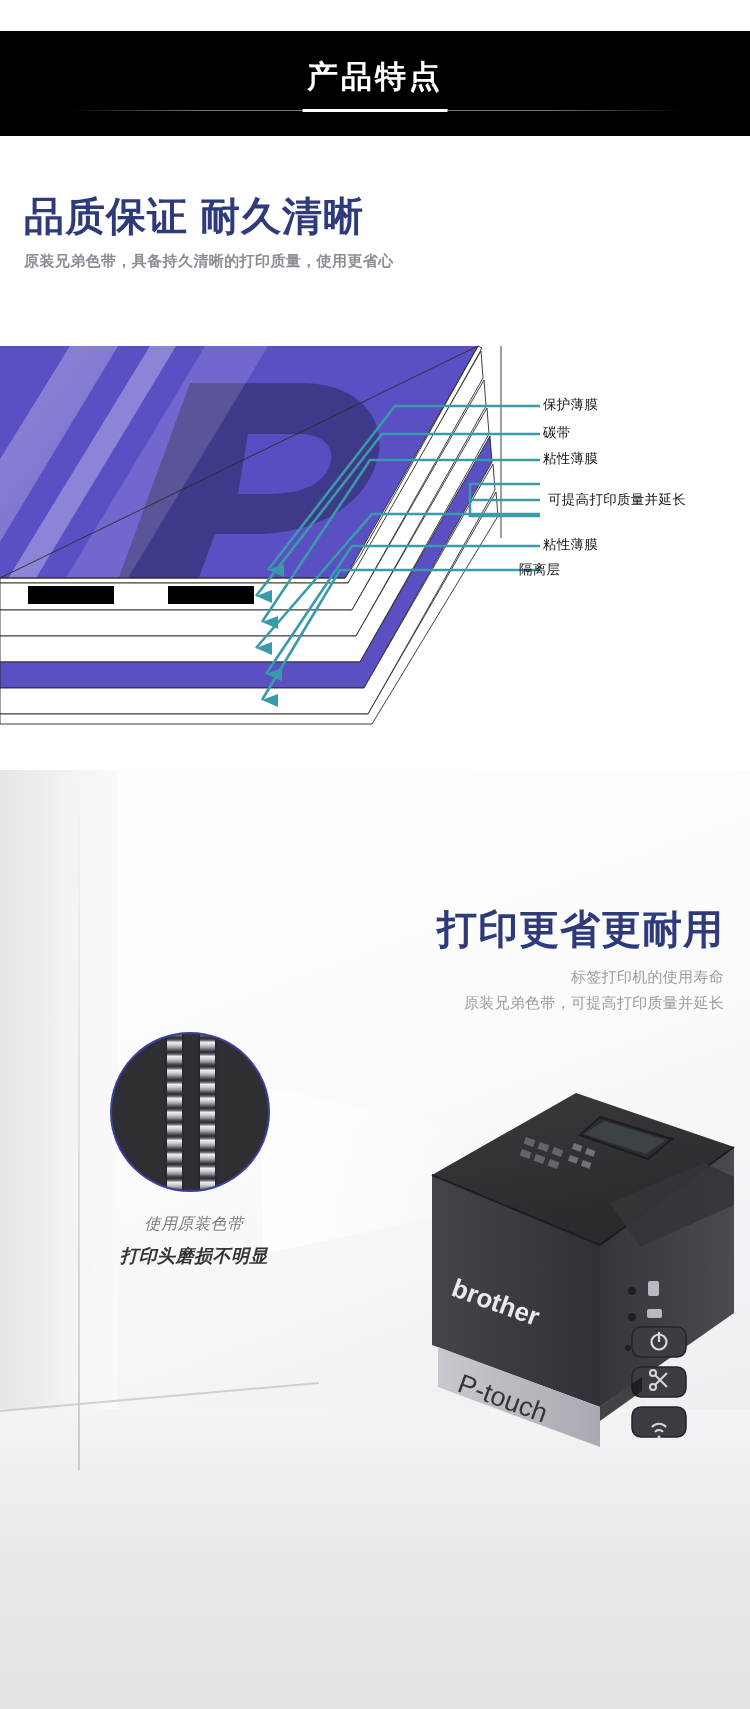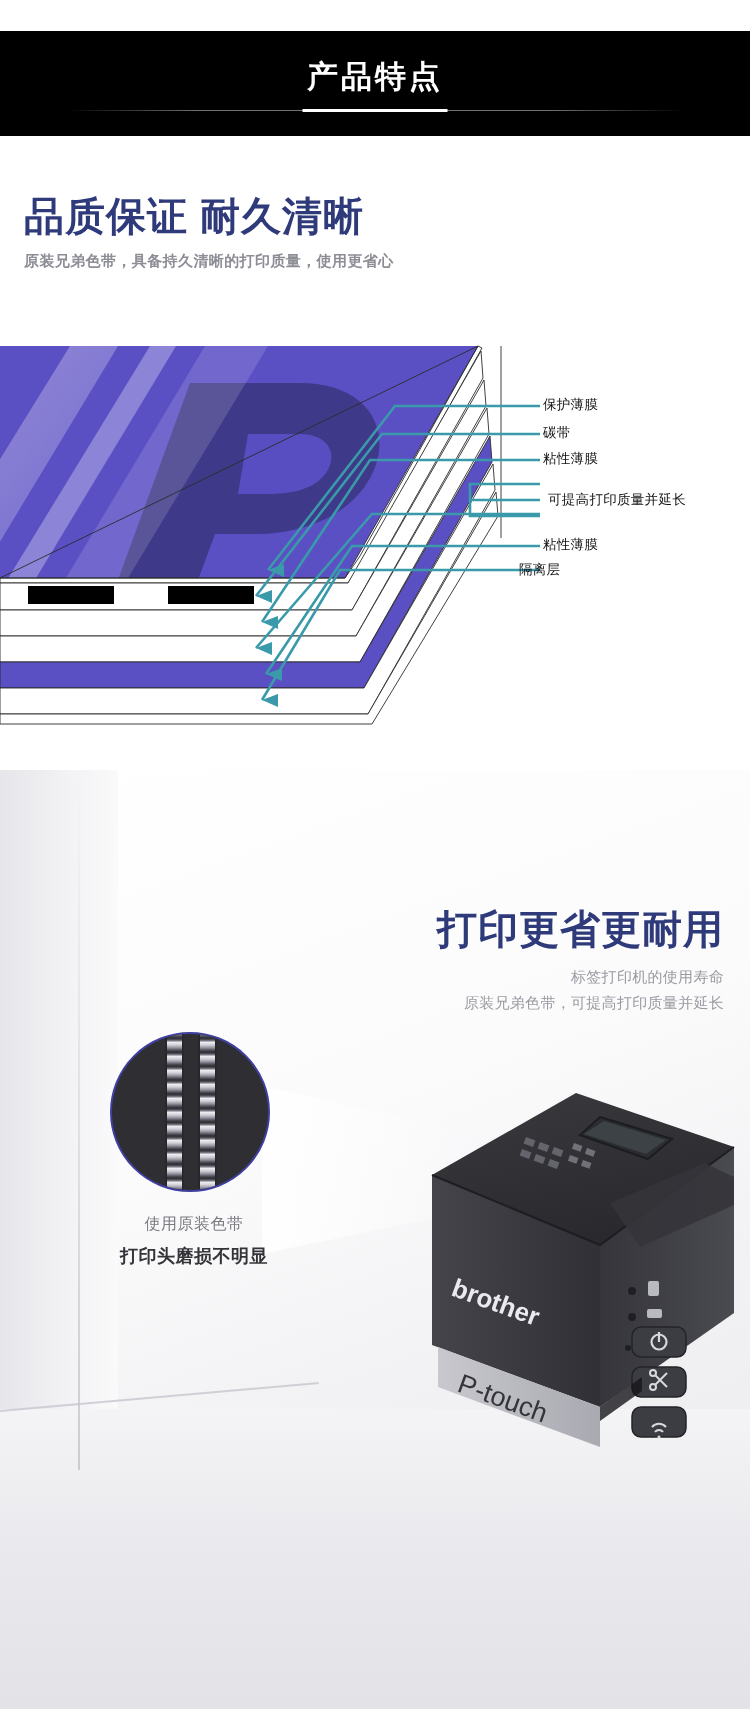--- a/index.html
+++ b/index.html
@@ -94,21 +94,21 @@
     box-shadow:0 0 3px rgba(0,0,0,.5);
   }
   .mag .s1 { left:55px; }
   .mag .s2 { left:88px; }
   .mag-beam {
     position:absolute; left:262px; top:1070px; width:250px; height:200px;
     background:linear-gradient(to right,rgba(255,255,255,.92),rgba(245,245,248,.35));
     clip-path:polygon(0 8%,100% 36%,100% 66%,0 92%);
   }
 
-  .cap { position:absolute; left:64px; top:1214px; width:260px; text-align:center; }
+  .cap { position:absolute; left:64px; top:1214px; width:260px; text-align:center;font-style:italic; }
   .cap-1 { font-size:16px; color:#7b7b84; letter-spacing:.5px; }
   .cap-2 { margin-top:9px; font-size:18px; font-weight:bold; color:#333338; letter-spacing:.5px;text-align:center; }
 
   
   .printer { position:absolute; left:404px; top:1055px; width:360px; height:420px; }
 </style>
 </head>
 <body>
 
 <div class="page">

